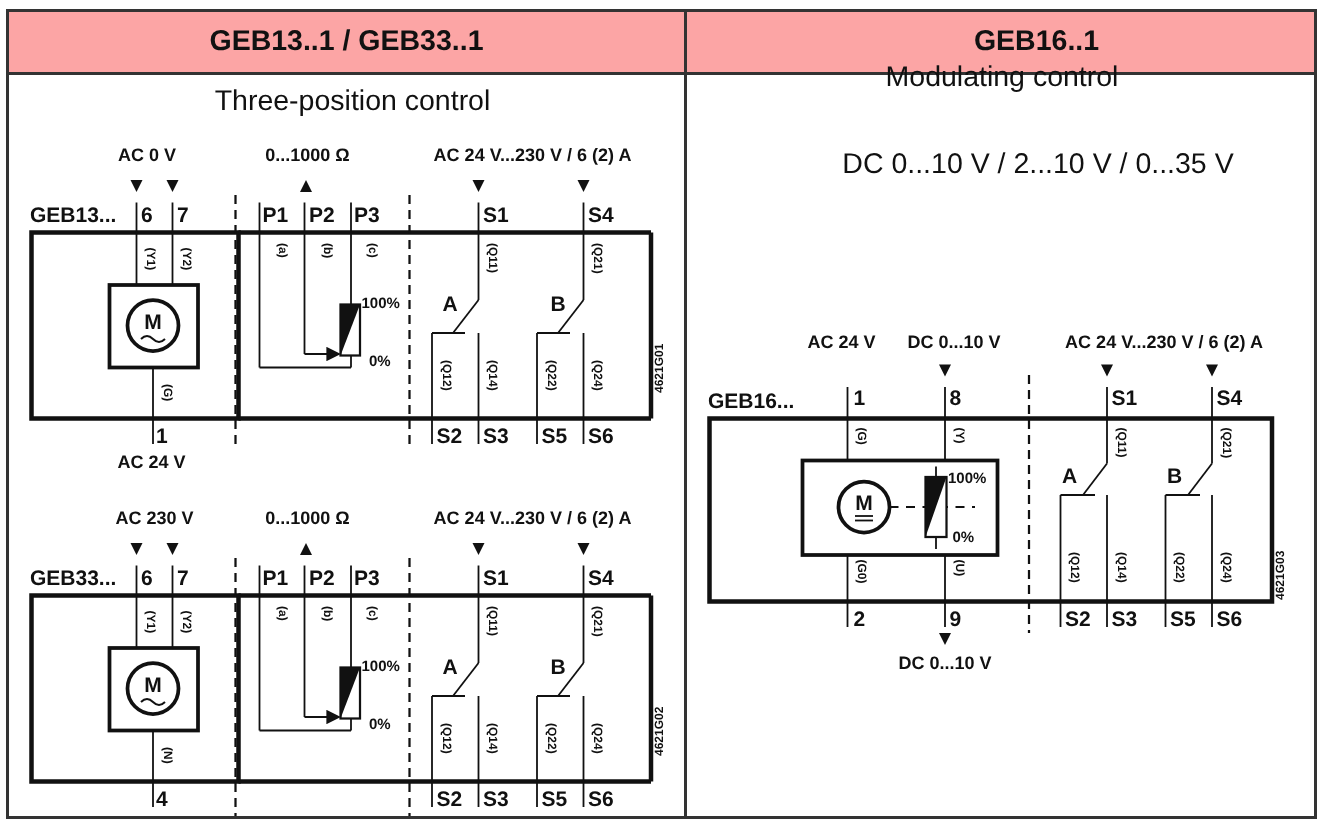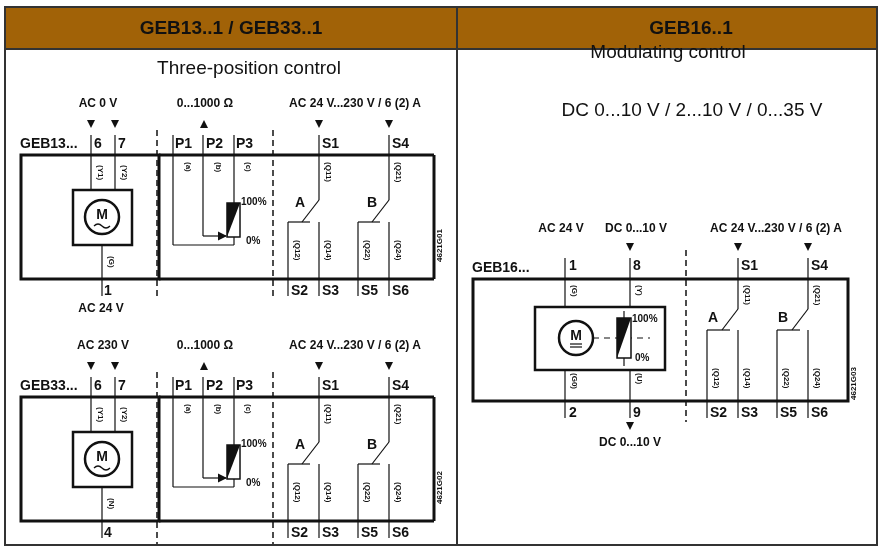--- a/index.html
+++ b/index.html
@@ -1,20 +1,20 @@
 <!DOCTYPE html>
 <html><head>
 <meta charset="utf-8">
 <style>
   html, body { margin:0; padding:0; background:#ffffff; }
   body { width:883px; height:551px; position:relative; overflow:hidden;
          font-family:"Liberation Sans", sans-serif; color:#111; }
   .frame { position:absolute; left:4px; top:6px; width:874px; height:540px;
            border:2px solid #333; box-sizing:border-box; background:#fff; }
-  .hdr { position:absolute; top:6px; height:44px; background:#a16207;
+  .hdr { position:absolute; top:6px; height:44px; background:#fca5a5;
          border:2px solid #333; box-sizing:border-box;
          display:flex; align-items:center; justify-content:center;
          font-weight:bold; font-size:19px; }
   .hdr.left { left:4px; width:454px; }
   .hdr.right { left:456px; width:422px;padding-left:48px; }
   .vdiv { position:absolute; left:456px; top:6px; width:2px; height:540px; background:#333; }
   .subtitle { position:absolute; font-size:19px; text-align:center; }
   svg { position:absolute; left:0; top:0; }
   svg text { font-family:"Liberation Sans", sans-serif; fill:#111; }
   .lbl { font-size:12px; font-weight:bold; }
@@ -23,21 +23,21 @@
   .tiny { font-size:8px; font-weight:bold; }
 </style>
 </head>
 <body>
 
 <div class="frame"></div>
 <div class="hdr left">GEB13..1 / GEB33..1</div>
 <div class="hdr right">GEB16..1</div>
 <div class="vdiv"></div>
 
-<div class="subtitle" style="left:22px;width:454px;top:57px;">Three-position control</div>
+<div class="subtitle" style="left:8px;width:454px;top:57px;">Three-position control</div>
 <div class="subtitle" style="left:458px;width:420px;top:41px;">Modulating control</div>
 <div class="subtitle" style="left:458px;width:468px;top:99px;">DC 0...10 V / 2...10 V / 0...35 V</div>
 
 <svg width="883" height="551">
   <defs>
     <marker id="arr" markerWidth="8" markerHeight="8" refX="7" refY="4" orient="auto">
       <path d="M0,0 L8,4 L0,8 z" fill="#111"></path>
     </marker>
   </defs>
 

